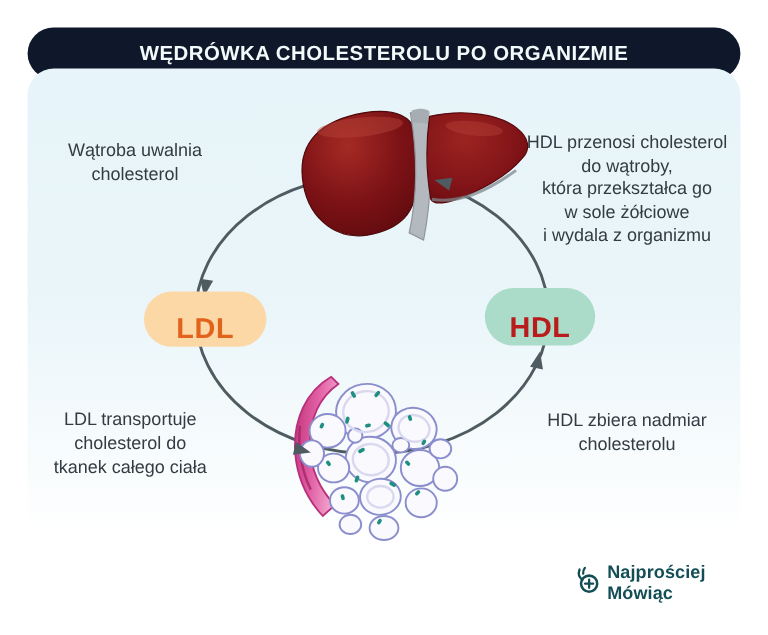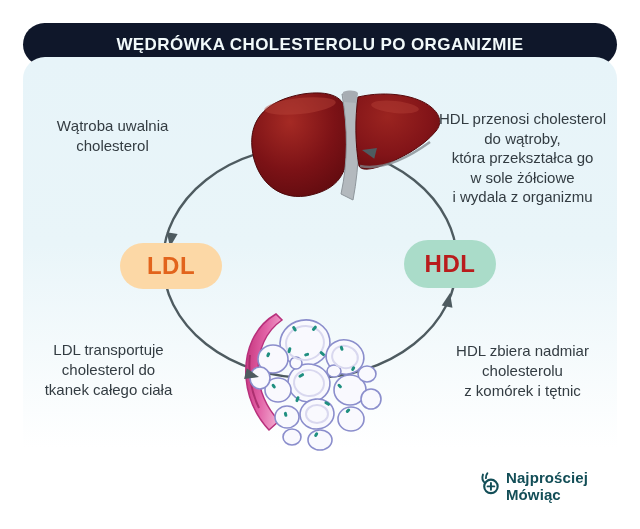--- a/index.html
+++ b/index.html
@@ -26,21 +26,21 @@
   .step-text {
     position: absolute; text-align: center; color: #333C42;
     font-size: 15px; line-height: 20px;
   }
   .step-text span { display: block; }
   .step-liver-release { left: 20px; top: 116px; width: 185px; }
   .step-hdl-to-liver  { left: 420px; top: 109px; width: 205px; line-height: 19.5px; }
   .step-ldl-transport { left: 16px; top: 340px; width: 185px; }
   .step-hdl-collect   { left: 425px; top: 341px; width: 195px; }
   .badge {
-    position: absolute; display: flex; align-items: center; justify-content: center;
+    position: absolute; display: flex; align-items: flex-end; justify-content: center;
     font-weight: bold; font-size: 24px; letter-spacing: 0.5px;
   }
   .badge-ldl {
     left: 120px; top: 243px; width: 102px; height: 46px;
     background: #FCD8A6; color: #E2641C; border-radius: 23px;
   }
   .badge-hdl {
     left: 404px; top: 240px; width: 92px; height: 48px;
     background: #AADCC9; color: #b91c1c; border-radius: 24px;
   }
@@ -164,21 +164,20 @@
 
   <div class="step-text step-ldl-transport">
     <span>LDL transportuje</span>
     <span>cholesterol do</span>
     <span>tkanek całego ciała</span>
   </div>
 
   <div class="step-text step-hdl-collect">
     <span>HDL zbiera nadmiar</span>
     <span>cholesterolu</span>
-    <span>z komórek i tętnic</span>
   </div>
 
   <div class="badge badge-ldl">
     <span>LDL</span>
   </div>
   <div class="badge badge-hdl">
     <span>HDL</span>
   </div>
 
   <div class="brand-logo">

